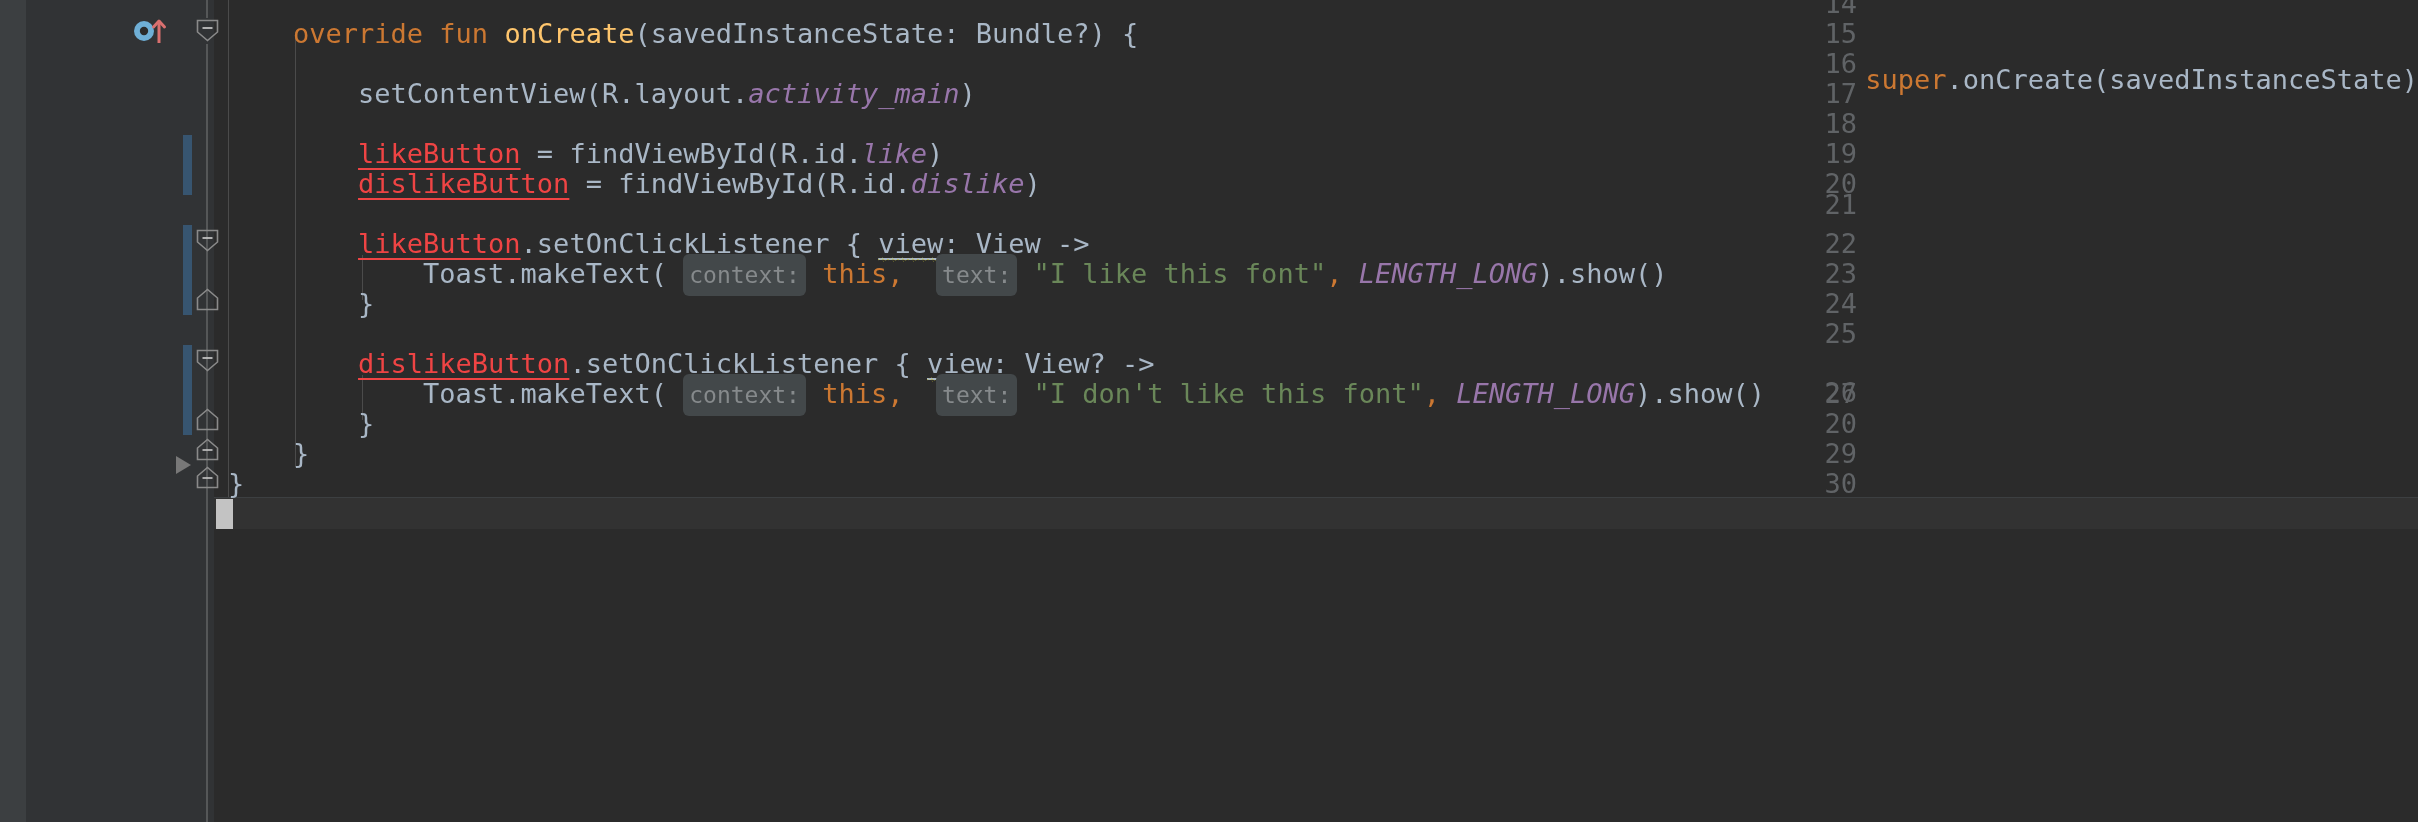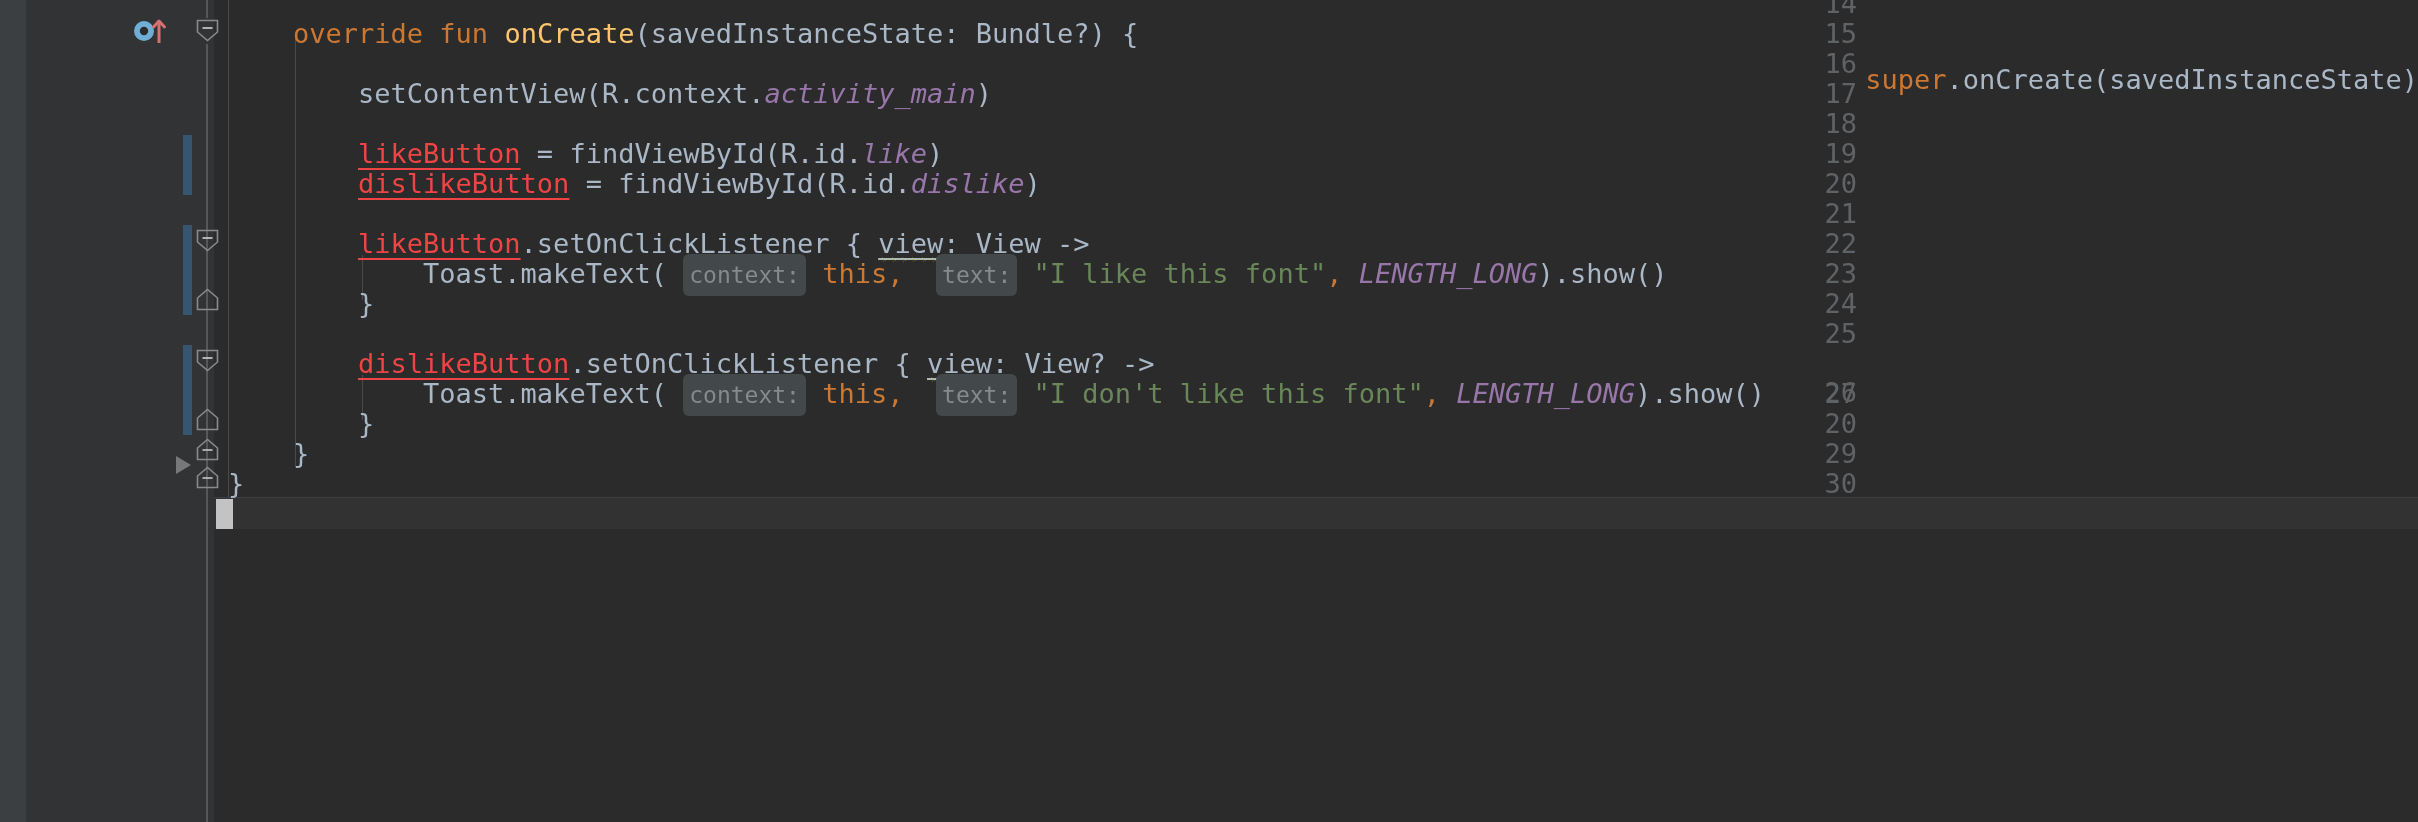--- a/index.html
+++ b/index.html
@@ -152,21 +152,21 @@
     </svg>
   </div>
 
   <div class="lnum clip" style="top:-11px;">14</div>
   <div class="lnum" style="top:19px;">15</div>
   <div class="lnum" style="top:49px;">16</div>
   <div class="lnum" style="top:79px;">17</div>
   <div class="lnum" style="top:109px;">18</div>
   <div class="lnum" style="top:139px;">19</div>
   <div class="lnum" style="top:169px;">20</div>
-  <div class="lnum" style="top:199px;">21</div>
+  <div class="lnum" style="top:190px;">21</div>
   <div class="lnum" style="top:229px;">22</div>
   <div class="lnum" style="top:259px;">23</div>
   <div class="lnum" style="top:289px;">24</div>
   <div class="lnum" style="top:319px;">25</div>
   <div class="lnum" style="top:349px;margin-top:29px;">26</div>
   <div class="lnum" style="top:379px;">27</div>
   <div class="lnum" style="top:409px;">20</div>
   <div class="lnum" style="top:439px;">29</div>
   <div class="lnum" style="top:469px;">30</div>
   <div class="lnum cur" style="top:499px;">31</div>
@@ -184,21 +184,21 @@
     
     <div class="line clip" style="top:-11px;"></div>
 
     
     <div class="line" style="top:19px;"><span>    </span><span class="kw">override</span> <span class="kw">fun</span> <span class="fn">onCreate</span><span class="id">(savedInstanceState: Bundle?) {</span></div>
 
     
     <div class="line" style="top:65px;text-align:right;"><span>        </span><span class="kw">super</span><span class="id">.onCreate(savedInstanceState)</span></div>
 
     
-    <div class="line" style="top:79px;"><span>        </span><span class="id">setContentView(R.context.</span><span class="it">activity_main</span><span class="id">)</span></div>
+    <div class="line" style="top:79px;"><span>        </span><span class="id">setContentView(R.layout.</span><span class="it">activity_main</span><span class="id">)</span></div>
 
     
     <div class="line" style="top:109px;"></div>
 
     
     <div class="line" style="top:139px;"><span>        </span><span class="fld-u">likeButton</span><span class="id"> = findViewById(R.id.</span><span class="it">like</span><span class="id">)</span></div>
 
     
     <div class="line" style="top:169px;"><span>        </span><span class="fld-u">dislikeButton</span><span class="id"> = findViewById(R.id.</span><span class="it">dislike</span><span class="id">)</span></div>
 

